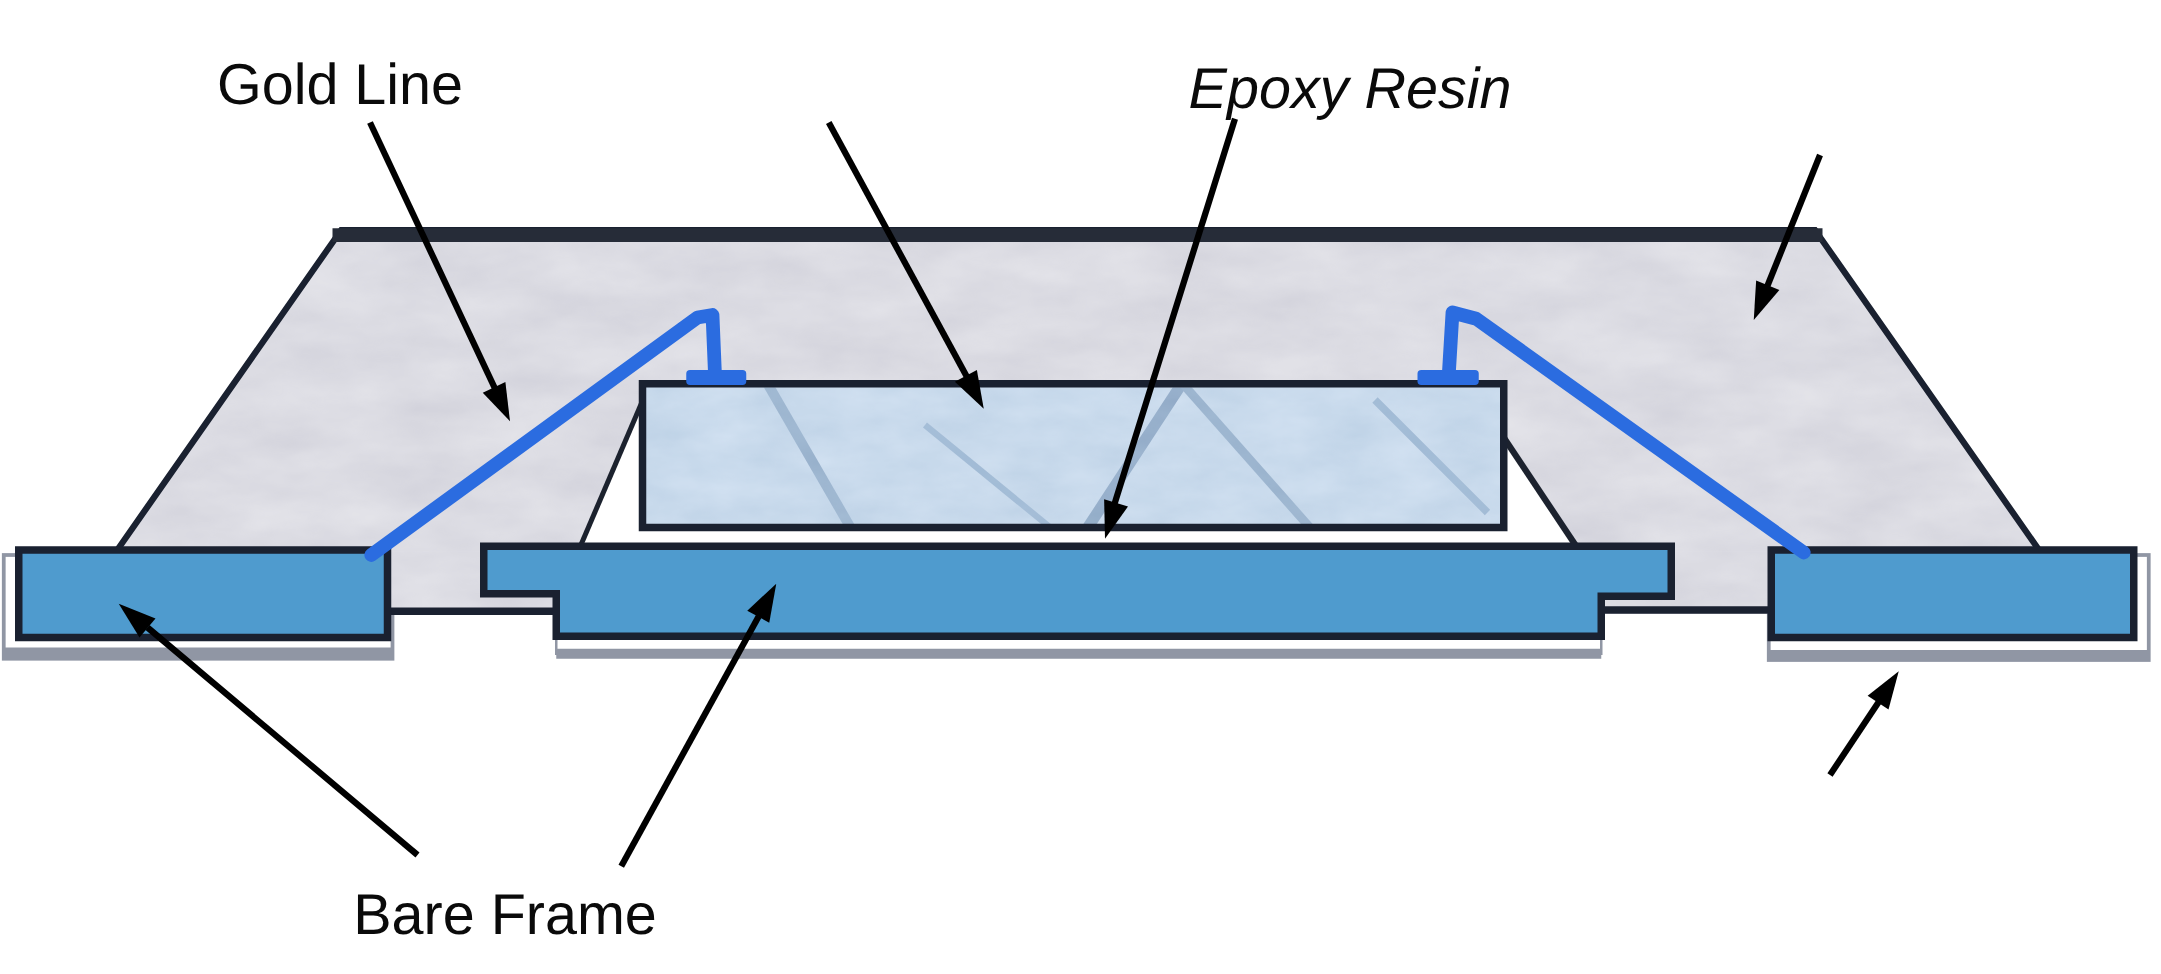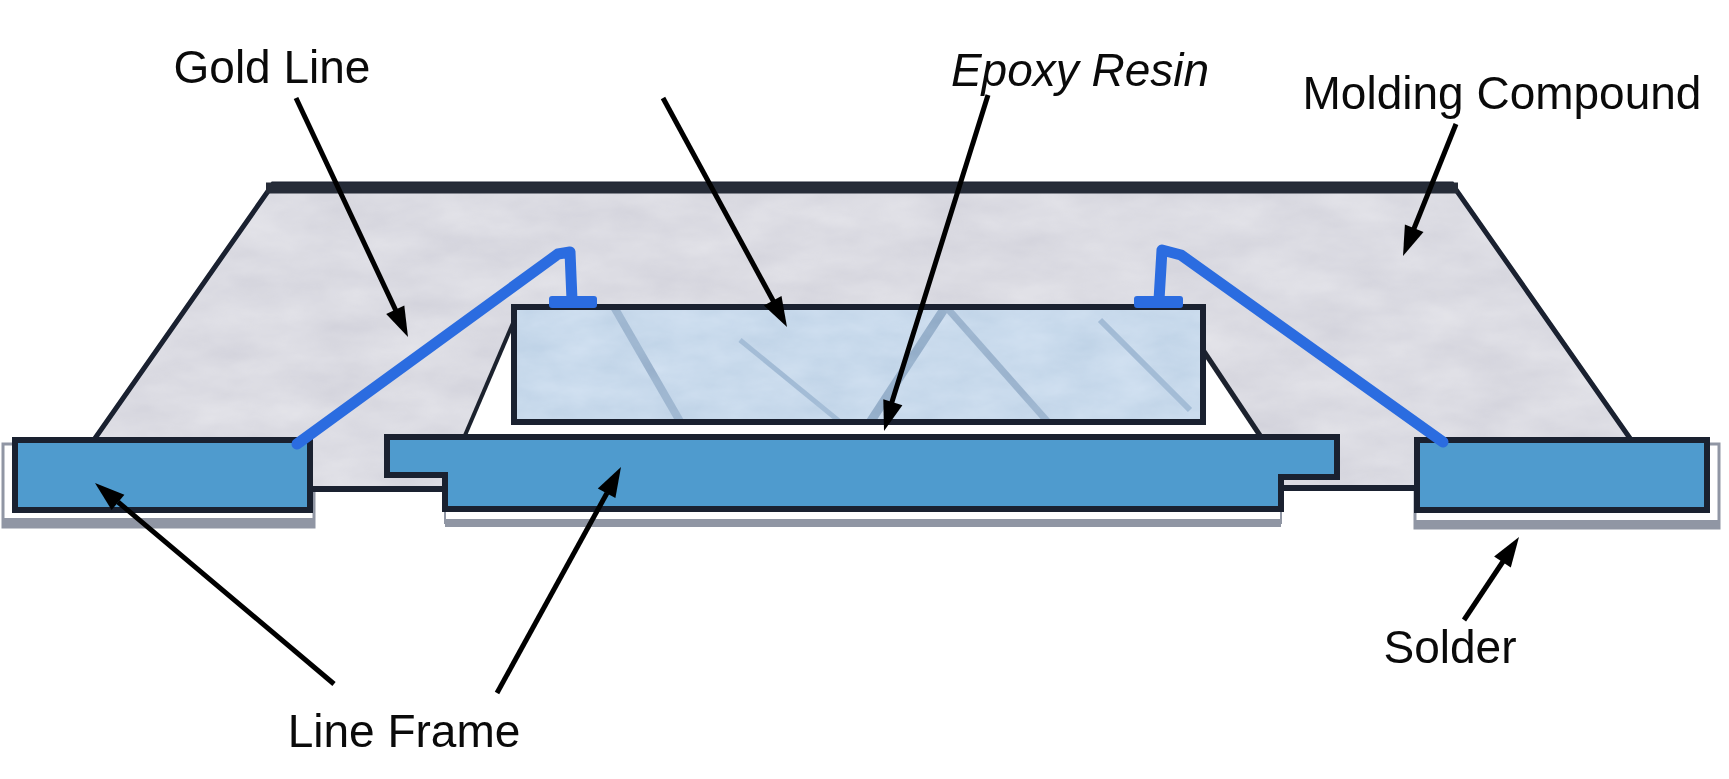--- a/index.html
+++ b/index.html
@@ -131,16 +131,14 @@
       <polygon class="arrowhead" points="95,483 124.4,494.7 111.6,510"></polygon>
     </g>
     <g>
       <line class="arrow" x1="497" y1="693" x2="607" y2="493"></line>
       <polygon class="arrowhead" points="621,467 615.4,498.1 597.8,488.5"></polygon>
     </g>
   </svg>
 
   <div class="label" style="left:272px;top:42px;">Gold Line</div>
   <div class="label" style="left:1080px;top:45px;font-style:italic;">Epoxy Resin</div>
-  <div class="label" style="left:1502px;top:68px;">Molding Compound</div>
-  <div class="label" style="left:1450px;top:622px;">Solder</div>
-  <div class="label" style="left:404px;top:706px;">Line Frame</div>
+  <div class="label" style="left:404px;top:706px;">Bare Frame</div>
 </div>
 
 </body></html>

